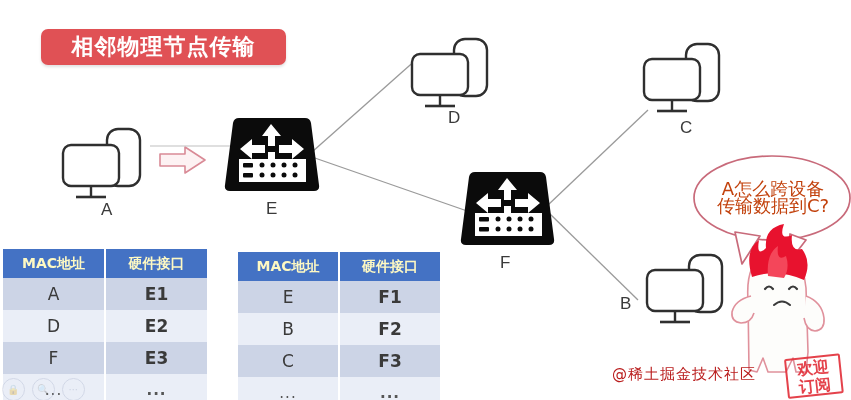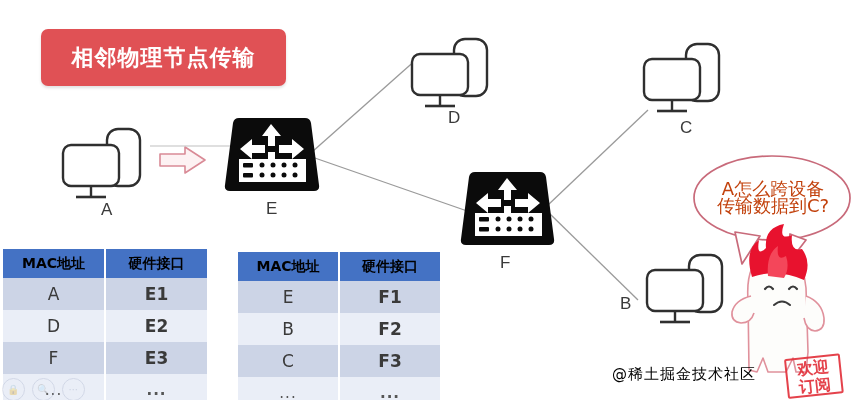--- a/index.html
+++ b/index.html
@@ -7,21 +7,21 @@
     width:851px;height:400px;
     background:#ffffff;
     font-family:"Liberation Sans","DejaVu Sans",sans-serif;
     overflow:hidden;
     position:relative;
   }
   #stage{position:absolute;left:0;top:0;width:851px;height:400px;}
 
   
   .banner{
-    position:absolute;left:41px;top:29px;width:245px;height:57px;
+    position:absolute;left:41px;top:29px;width:245px;height:36px;
     background:#e05155;border-radius:7px;
     box-shadow:0 2px 3px rgba(0,0,0,.12);
     display:flex;align-items:center;justify-content:center;text-align:right;
   }
   .banner-text{
     color:#ffffff;font-size:22px;font-weight:bold;letter-spacing:1px;
     font-family:"DejaVu Sans","Liberation Sans",sans-serif;
     white-space:nowrap;
   }
 
@@ -38,21 +38,21 @@
   
   .mtable{
     position:absolute;border-collapse:collapse;
     table-layout:fixed;
   }
   .mtable td,.mtable th{
     text-align:center;vertical-align:middle;
     font-family:"DejaVu Sans","Liberation Sans",sans-serif;
   }
   .mtable th{
-    background:#4472c4;color:#000000;font-size:14px;font-weight:bold;
+    background:#4472c4;color:#fef9c3;font-size:14px;font-weight:bold;
     height:27px;border-right:2px solid #ffffff;
   }
   .mtable th:last-child{border-right:none;}
   .mtable td{
     font-size:17px;color:#3a3a3a;height:30px;
     border-right:2px solid #ffffff;
   }
   .mtable td:last-child{border-right:none;font-weight:bold;}
   .mtable tr.odd td{background:#ccd4e6;}
   .mtable tr.even td{background:#eaeef7;}
@@ -62,21 +62,21 @@
   .bubble-text{
     position:absolute;left:700px;top:180px;width:146px;
     text-align:center;color:#c2410c;font-size:18px;line-height:17px;
     font-family:"DejaVu Sans","Liberation Sans",sans-serif;
     white-space:pre-line;
   }
 
   
   .watermark{
     position:absolute;left:612px;top:365px;
-    color:#000000;font-size:15px;letter-spacing:1px;
+    color:#b91c1c;font-size:15px;letter-spacing:1px;
     font-family:"DejaVu Sans","Liberation Sans",sans-serif;
     white-space:nowrap;
   }
   .stamp{
     position:absolute;left:786px;top:356px;width:58px;height:42px;
     transform:rotate(-6deg);
   }
   .stamp-box{
     position:absolute;left:0;top:0;width:56px;height:40px;
     border:2px solid #e2323c;border-radius:2px;

